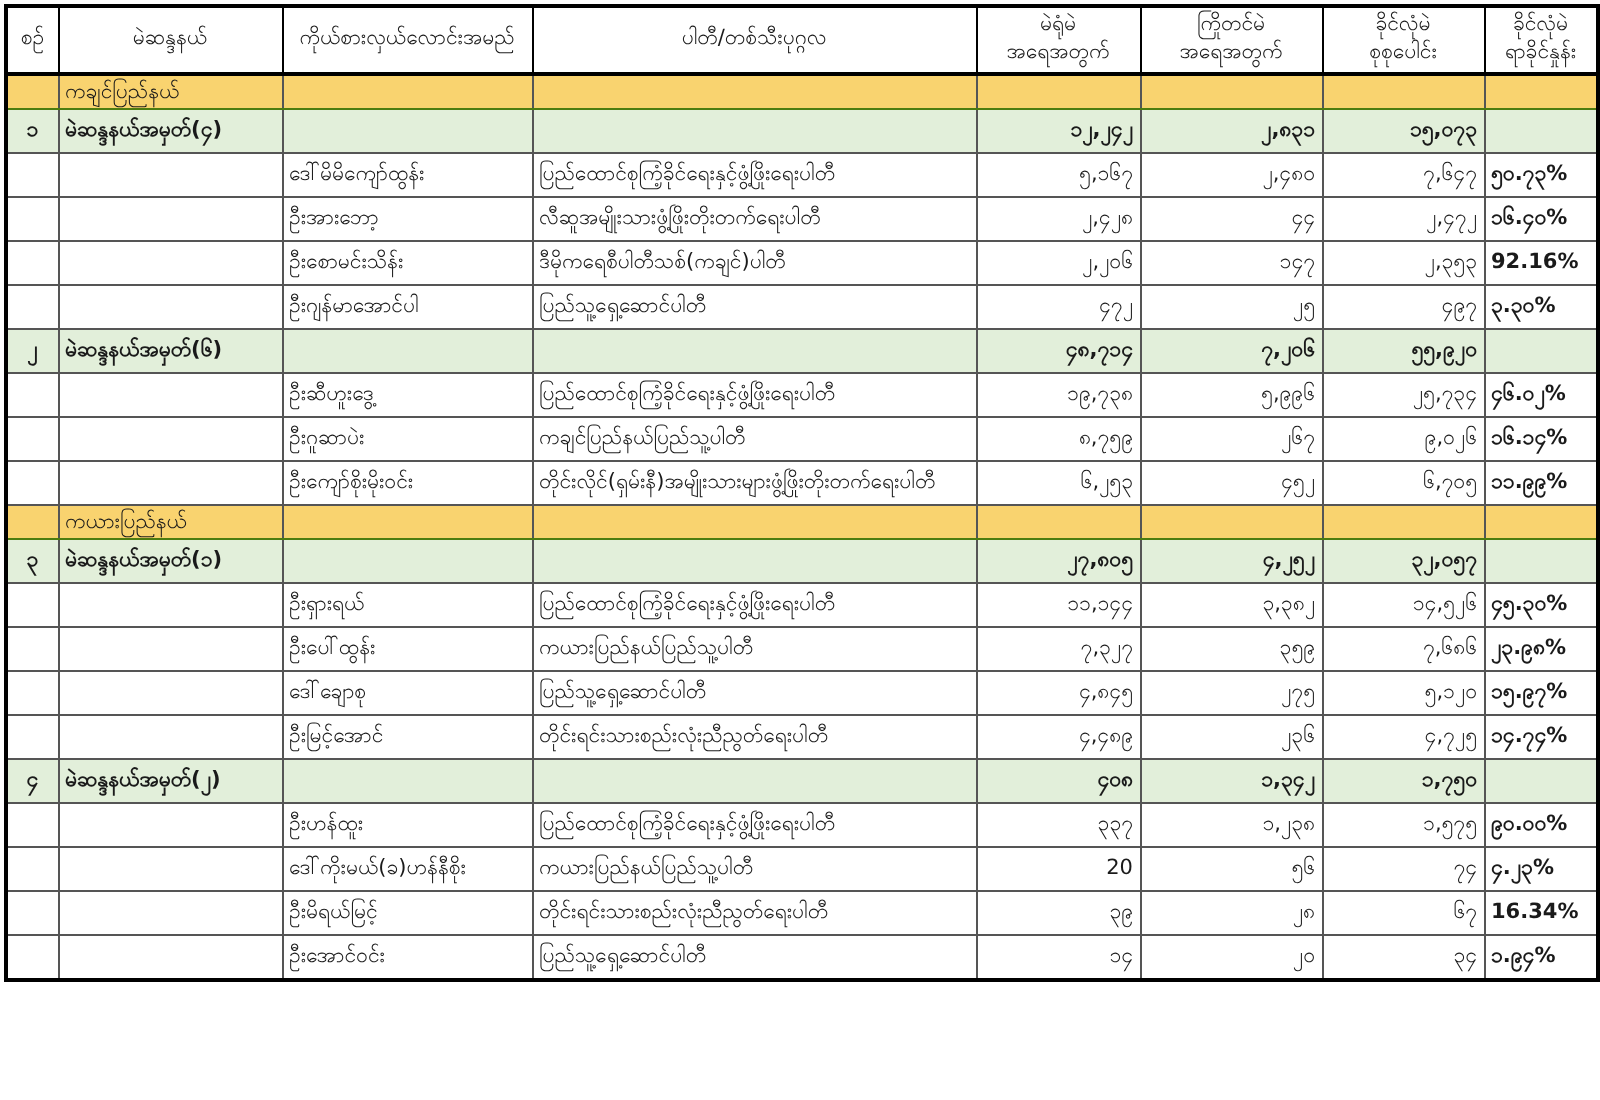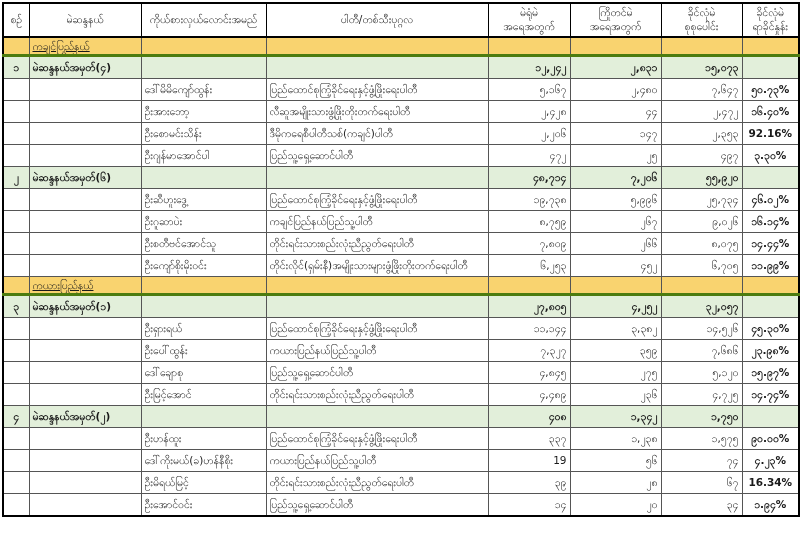--- a/index.html
+++ b/index.html
@@ -4,25 +4,25 @@
 <style>
   html,body{margin:0;padding:0;background:#ffffff;}
   body{width:800px;height:550px;overflow:hidden;font-family:"DejaVu Sans",sans-serif;color:#1a1a1a;}
   .wrap{padding:2px;}
   table{border-collapse:collapse;table-layout:fixed;width:796px;border:2px solid #000;}
   th{border:1px solid #000;border-bottom:2px solid #000;background:#fff;font-weight:normal;
      font-size:10.5px;line-height:1.3;text-align:center;vertical-align:middle;height:30px;
      white-space:pre-line;padding:1px 2px;}
   td{border:1px solid #555;font-size:10.5px;line-height:1.15;height:21px;padding:0 3px;
      vertical-align:middle;overflow:hidden;white-space:nowrap;}
-  tr.state-row td{background:var(--orange);border-top:1.5px solid #000;border-bottom:3px solid #4d7c0f;height:16px;text-decoration:underline;}
+  tr.state-row td{background:var(--orange);border-top:1.5px solid #000;border-bottom:1px solid #4d7c0f;height:16px;}
   tr.total-row td{background:var(--green);border-top:1.5px solid #000;font-weight:bold;}
   td.c-serial{text-align:center;}
   td.num{text-align:right;}
-  td.pct{text-align:center;font-weight:bold;}
+  td.pct{text-align:left;font-weight:bold;}
   td.c-name,td.c-party{text-align:left;}
 </style>
 </head>
 <body>
 
 <div class="wrap">
   <table>
     <colgroup>
       <col style="width:26px">
         <col style="width:112px">
@@ -136,30 +136,20 @@
           <td class="c-name">ဦးဂူဆာပဲး</td>
           <td class="c-party">ကချင်ပြည်နယ်ပြည်သူ့ပါတီ</td>
           <td class="num">၈,၇၅၉</td>
           <td class="num">၂၆၇</td>
           <td class="num">၉,၀၂၆</td>
           <td class="pct">၁၆.၁၄%</td>
         </tr>
         <tr>
           <td class="c-serial"></td>
           <td class="c-name"></td>
-          <td class="c-name">ဦးစတီဗင်အောင်သူ</td>
-          <td class="c-party">တိုင်းရင်းသားစည်းလုံးညီညွတ်ရေးပါတီ</td>
-          <td class="num">၇,၈၀၉</td>
-          <td class="num">၂၆၆</td>
-          <td class="num">၈,၀၇၅</td>
-          <td class="pct">၁၄.၄၄%</td>
-        </tr>
-        <tr>
-          <td class="c-serial"></td>
-          <td class="c-name"></td>
           <td class="c-name">ဦးကျော်စိုးမိုးဝင်း</td>
           <td class="c-party">တိုင်းလိုင်(ရှမ်းနီ)အမျိုးသားများဖွံ့ဖြိုးတိုးတက်ရေးပါတီ</td>
           <td class="num">၆,၂၅၃</td>
           <td class="num">၄၅၂</td>
           <td class="num">၆,၇၀၅</td>
           <td class="pct">၁၁.၉၉%</td>
         </tr>
         <tr class="state-row">
           <td class="c-serial"></td>
           <td class="c-name">ကယားပြည်နယ်</td>
@@ -238,21 +228,21 @@
           <td class="num">၃၃၇</td>
           <td class="num">၁,၂၃၈</td>
           <td class="num">၁,၅၇၅</td>
           <td class="pct">၉၀.၀၀%</td>
         </tr>
         <tr>
           <td class="c-serial"></td>
           <td class="c-name"></td>
           <td class="c-name">ဒေါ်ကိုးမယ်(ခ)ဟန်နီစိုး</td>
           <td class="c-party">ကယားပြည်နယ်ပြည်သူ့ပါတီ</td>
-          <td class="num">19</td>
+          <td class="num">20</td>
           <td class="num">၅၆</td>
           <td class="num">၇၄</td>
           <td class="pct">၄.၂၃%</td>
         </tr>
         <tr>
           <td class="c-serial"></td>
           <td class="c-name"></td>
           <td class="c-name">ဦးမိရယ်မြင့်</td>
           <td class="c-party">တိုင်းရင်းသားစည်းလုံးညီညွတ်ရေးပါတီ</td>
           <td class="num">၃၉</td>

